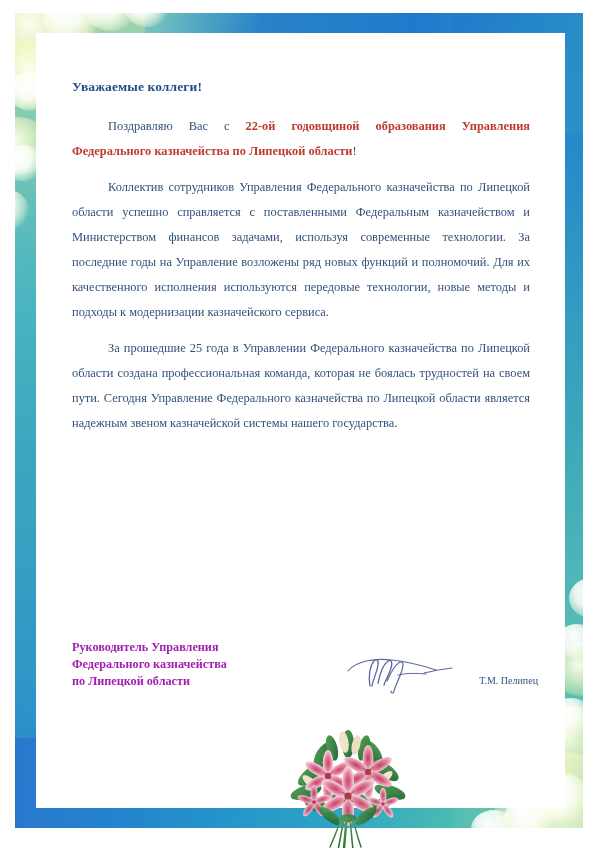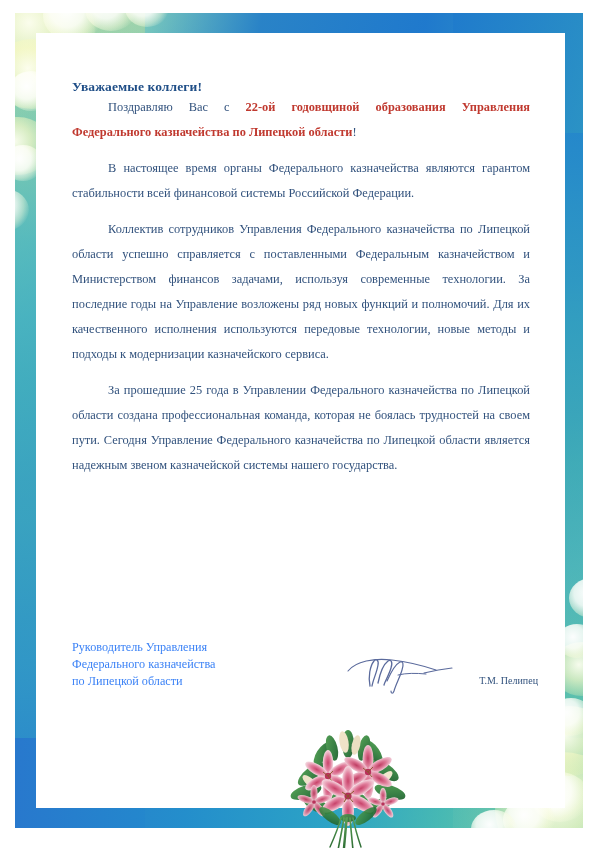--- a/index.html
+++ b/index.html
@@ -147,21 +147,21 @@
   }
 
   p.para {
     margin: 0;
     text-align: justify;
     text-justify: inter-word;
     font-size: 12.4px;
     line-height: 25px;
     color: #32527d;
   }
-  p.para.first { }
+  p.para.first { margin-top: 19px; }
   p.para + p.para { margin-top: 11px; }
   .indent { display: inline-block; width: 36px; }
 
   .accent {
     color: #c0392f;
     font-weight: bold;
   }
 
   
   .sig-block {
@@ -170,22 +170,23 @@
     top: 606px;
     width: 480px;
     height: 70px;
   }
   .sig-title {
     position: absolute;
     left: 0;
     top: 0;
     font-size: 12.2px;
     line-height: 17px;
-    color: #3b82f6;
+    color: #a21caf;
     white-space: pre-line;
+    font-weight: bold;
   }
   .sig-name {
     position: absolute;
     right: 14px;
     top: 36px;
     font-size: 10px;
     color: #32527d;
   }
   .sig-mark {
     position: absolute;
@@ -237,21 +238,20 @@
   </div>
 
   <div class="sheet">
 
     <div class="letter">
 
       <div class="heading">Уважаемые коллеги!</div>
 
       <p class="para first"><span class="indent"></span><span>Поздравляю Вас с </span><span class="accent">22-ой годовщиной образования Управления Федерального казначейства по Липецкой области</span><span>!</span></p>
 
-      <p class="para"><span class="indent"></span><span>В настоящее время органы Федерального казначейства являются гарантом стабильности всей финансовой системы Российской Федерации.</span></p>
 
       <p class="para"><span class="indent"></span><span>Коллектив сотрудников Управления Федерального казначейства по Липецкой области успешно справляется с поставленными Федеральным казначейством и Министерством финансов задачами, используя современные технологии. За последние годы на Управление возложены ряд новых функций и полномочий. Для их качественного исполнения используются передовые технологии, новые методы и подходы к модернизации казначейского сервиса.</span></p>
 
       <p class="para"><span class="indent"></span><span>За прошедшие 25 года в Управлении Федерального казначейства по Липецкой области создана профессиональная команда, которая не боялась трудностей на своем пути. Сегодня Управление Федерального казначейства по Липецкой области является надежным звеном казначейской системы нашего государства.</span></p>
 
 
     </div>
 
     <div class="sig-block">
 

